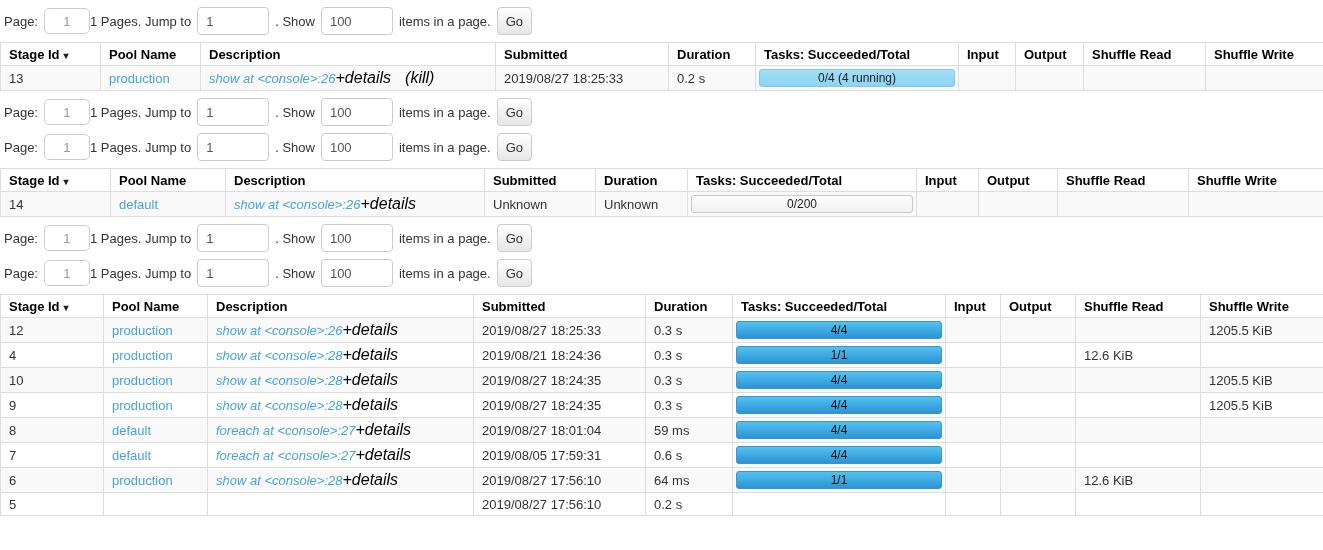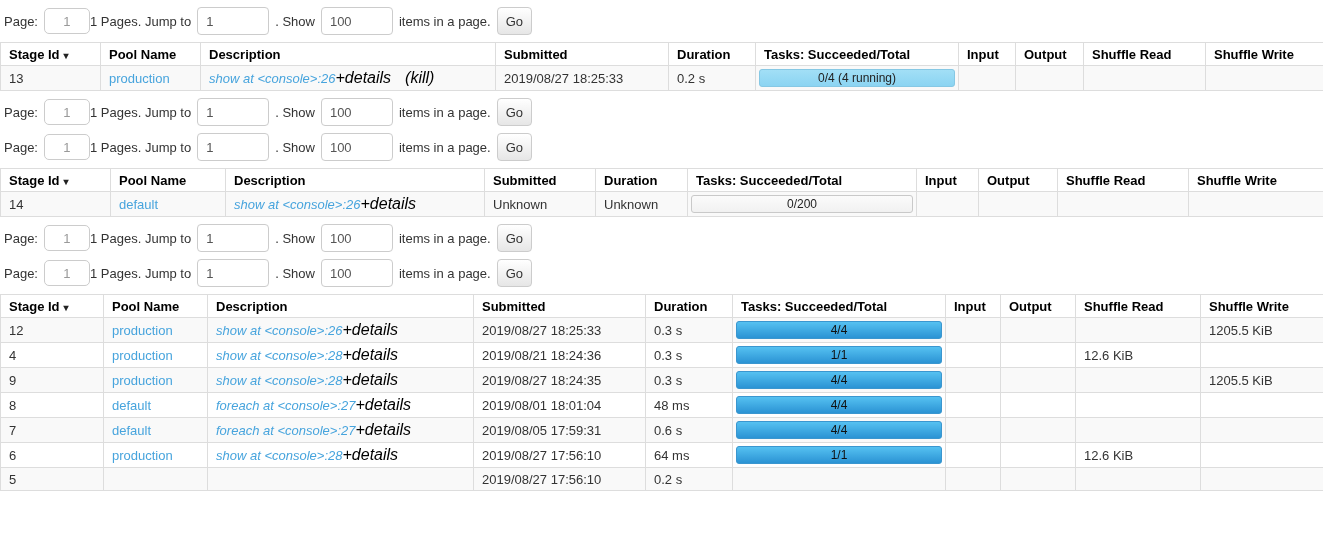--- a/index.html
+++ b/index.html
@@ -315,53 +315,74 @@
           <td>0.3 s</td>
           <td class="tasks-cell">
             <div class="pbar done">1/1</div>
           </td>
           <td></td>
           <td></td>
           <td>12.6 KiB</td>
           <td></td>
         </tr>
         <tr>
-          <td>9</td>
+          <td>10</td>
           <td><a class="lnk" href="#">production</a></td>
           <td>
             <div class="desc-wrap">
               <a class="lnk" href="#">show at &lt;console&gt;:28</a>
               <span class="desc-right">
                 <a class="muted" href="#">+details</a>
               </span>
             </div>
           </td>
           <td>2019/08/27 18:24:35</td>
           <td>0.3 s</td>
           <td class="tasks-cell">
             <div class="pbar done">4/4</div>
           </td>
           <td></td>
           <td></td>
           <td></td>
           <td>1205.5 KiB</td>
         </tr>
         <tr>
+          <td>9</td>
+          <td><a class="lnk" href="#">production</a></td>
+          <td>
+            <div class="desc-wrap">
+              <a class="lnk" href="#">show at &lt;console&gt;:28</a>
+              <span class="desc-right">
+                <a class="muted" href="#">+details</a>
+              </span>
+            </div>
+          </td>
+          <td>2019/08/27 18:24:35</td>
+          <td>0.3 s</td>
+          <td class="tasks-cell">
+            <div class="pbar done">4/4</div>
+          </td>
+          <td></td>
+          <td></td>
+          <td></td>
+          <td>1205.5 KiB</td>
+        </tr>
+        <tr>
           <td>8</td>
           <td><a class="lnk" href="#">default</a></td>
           <td>
             <div class="desc-wrap">
               <a class="lnk" href="#">foreach at &lt;console&gt;:27</a>
               <span class="desc-right">
                 <a class="muted" href="#">+details</a>
               </span>
             </div>
           </td>
-          <td>2019/08/01 18:01:04</td>
-          <td>48 ms</td>
+          <td>2019/08/27 18:01:04</td>
+          <td>59 ms</td>
           <td class="tasks-cell">
             <div class="pbar done">4/4</div>
           </td>
           <td></td>
           <td></td>
           <td></td>
           <td></td>
         </tr>
         <tr>
           <td>7</td>

